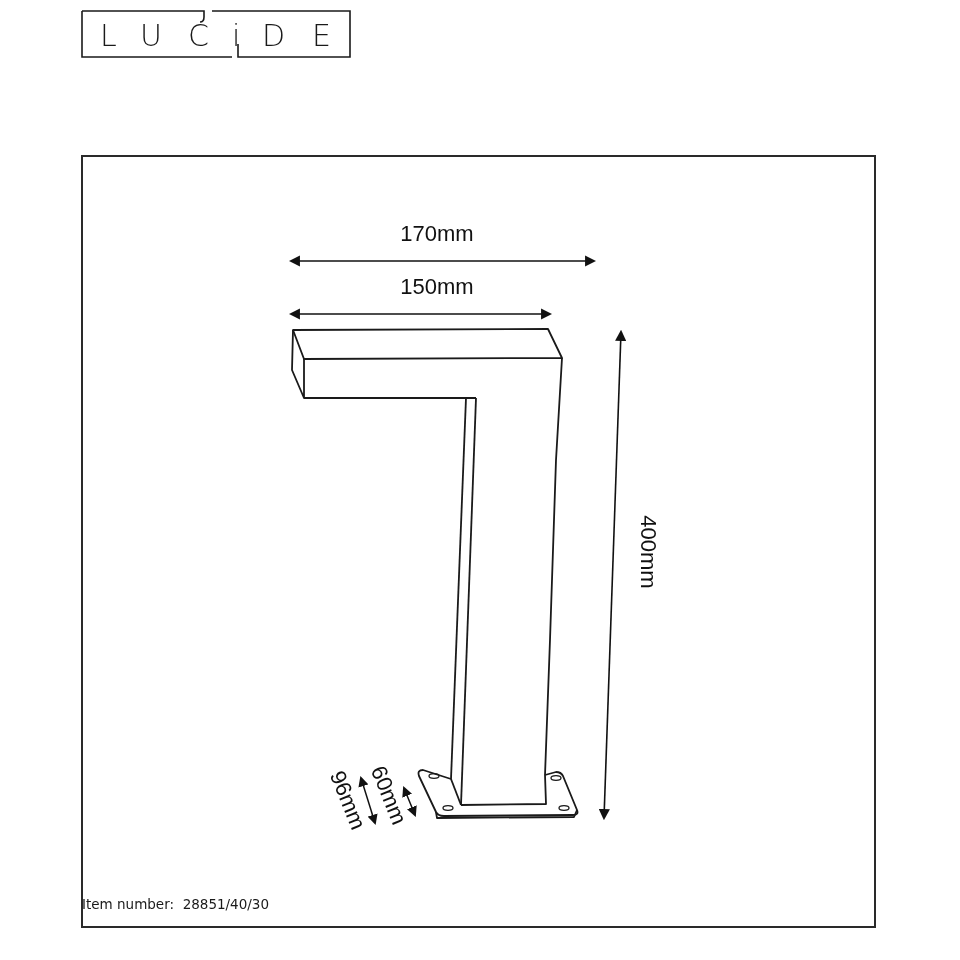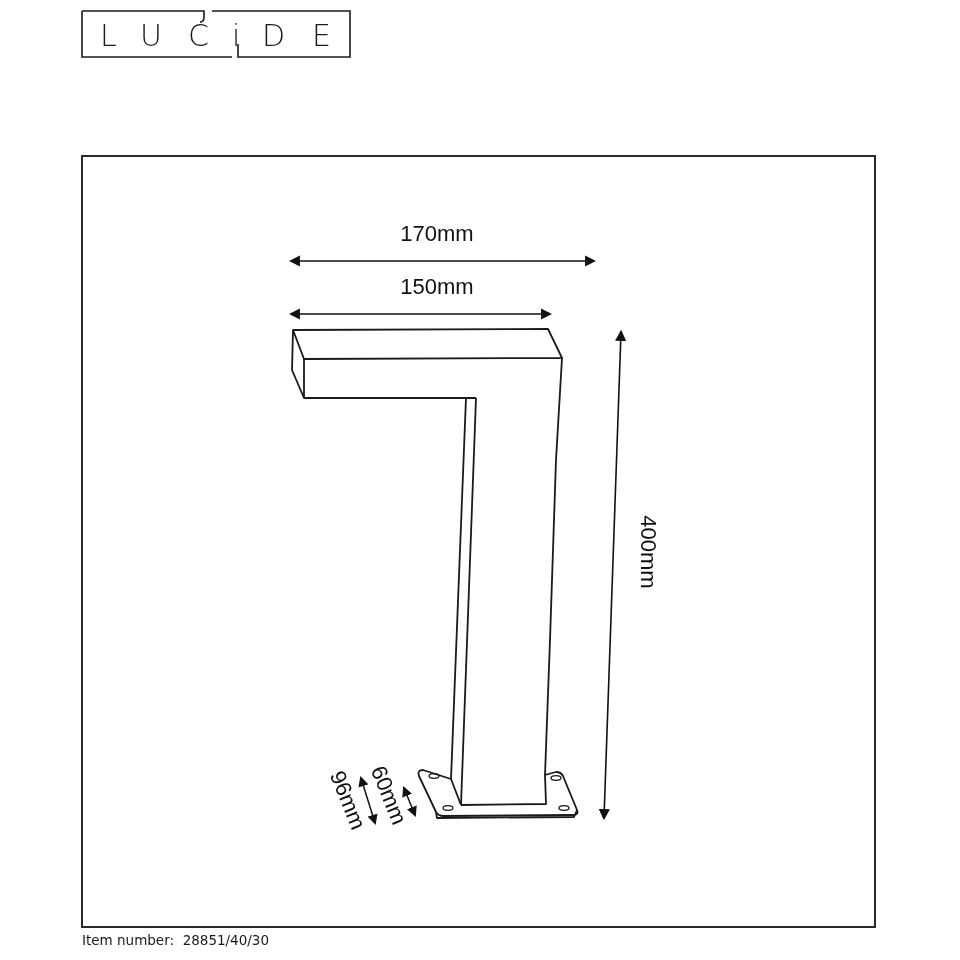--- a/index.html
+++ b/index.html
@@ -46,21 +46,21 @@
       height: 960px;
     }
     .dim-text {
       font-family: "Liberation Sans", sans-serif;
       font-size: 22px;
       fill: #111111;
     }
     .item-number {
       position: absolute;
       left: 82px;
-      top: 932px;
+      top: 896px;
       font-family: "DejaVu Sans", sans-serif;
       font-size: 13.5px;
       color: #1a1a1a;
       white-space: pre;
     }
     .item-number span { white-space: pre; }
   </style>
 </head>
 <body>
 

